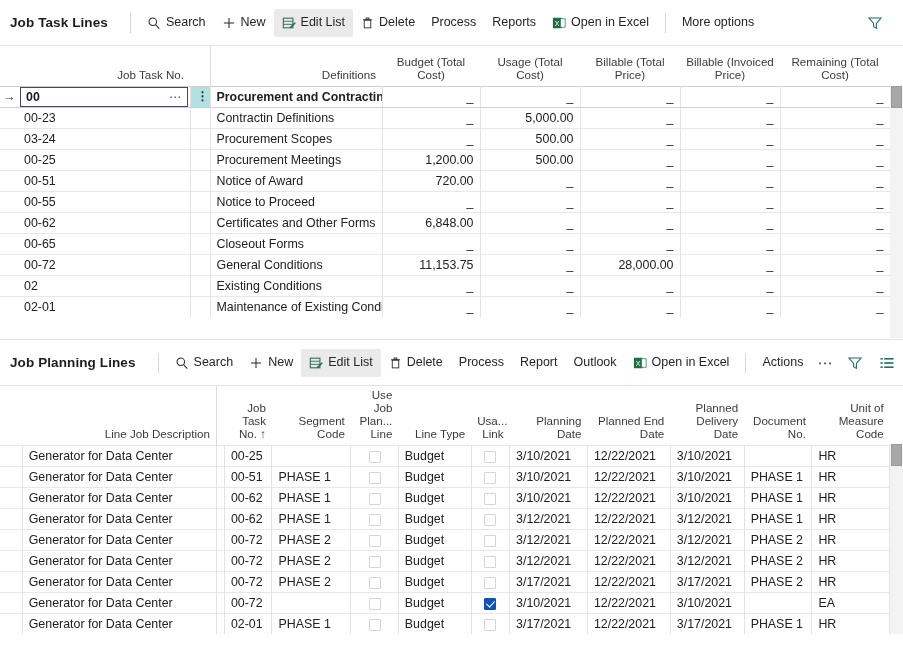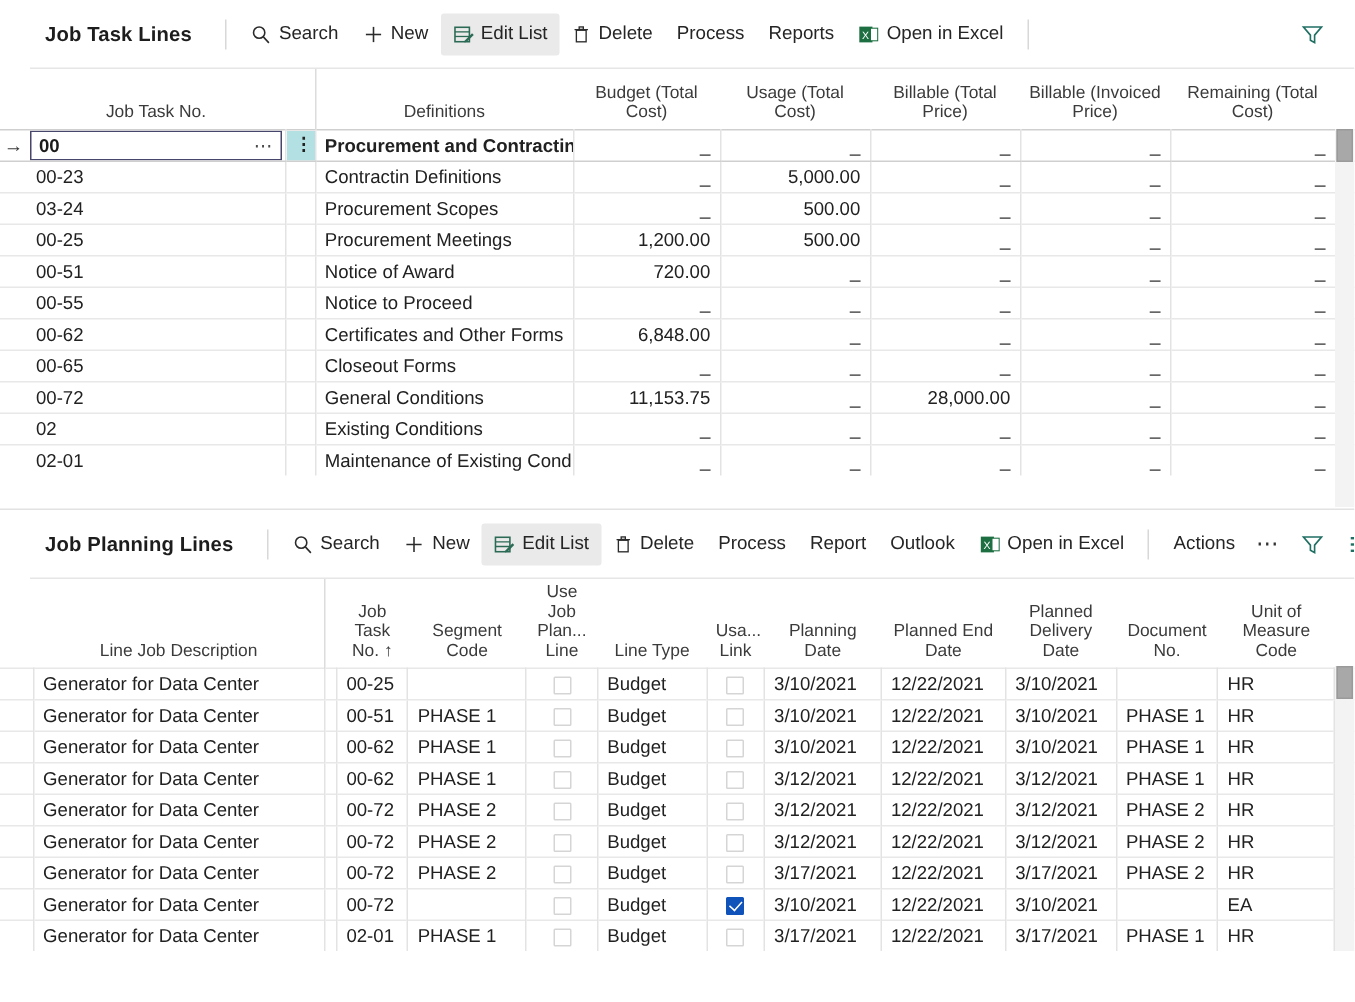--- a/index.html
+++ b/index.html
@@ -14,21 +14,20 @@
 
   
   .toolbar {
     height: 46px;
     display: flex;
     align-items: center;
     padding: 0 12px 0 10px;
     background: #ffffff;
     border-bottom: 1px solid #e6e6e6;
     white-space: nowrap;
-    margin-left: 20px;
   }
   .panel-title {
     font-size: 13.5px;
     font-weight: 600;
     color: #1d1d1d;
     padding-right: 14px;
     letter-spacing: .1px;
   }
   .tb-sep {
     width: 1px;
@@ -64,21 +63,21 @@
     position: relative;
     background: #fff;
   }
   table.g { border-collapse: collapse; table-layout: fixed; width: 903px; }
   table.g th {
     font-weight: 400;
     color: #3b3b3b;
     font-size: 11.6px;
     vertical-align: bottom;
     padding: 2px 6px 5px 6px;
-    text-align: center;
+    text-align: right;
     background: #fff;
     border: none;
     line-height: 1.12;
   }
   table.g th.num { text-align: center; }
   table.g td {
     padding: 3px 6px;
     border-top: 1px solid #e8e8e8;
     border-right: 1px solid #e3e3e3;
     height: 21px;
@@ -229,20 +228,23 @@
           <rect x="1" y="2" width="10" height="12" fill="#1d6f42"></rect>
           <rect x="9.5" y="3.2" width="5.5" height="9.6" fill="#fff" stroke="#1d6f42" stroke-width="0.8"></rect>
           <text x="3" y="11.4" font-size="8" fill="#fff" font-family="Liberation Sans">X</text>
         </svg>
     </span>
     <span class="lbl">Open in Excel</span>
   </span>
 
   <span class="tb-sep"></span>
 
+  <span class="tb-btn">
+    <span class="lbl">More options</span>
+  </span>
 
   <span class="tb-spacer"></span>
 
   <span class="tb-btn">
     <span class="tb-icon">
       <svg width="16" height="16" viewBox="0 0 16 16">
           <path d="M2 3 H14 L9.4 8.4 V13.4 L6.6 11.8 V8.4 Z" fill="none" stroke="#1f6f63" stroke-width="1.1"></path>
         </svg>
     </span>
   </span>

